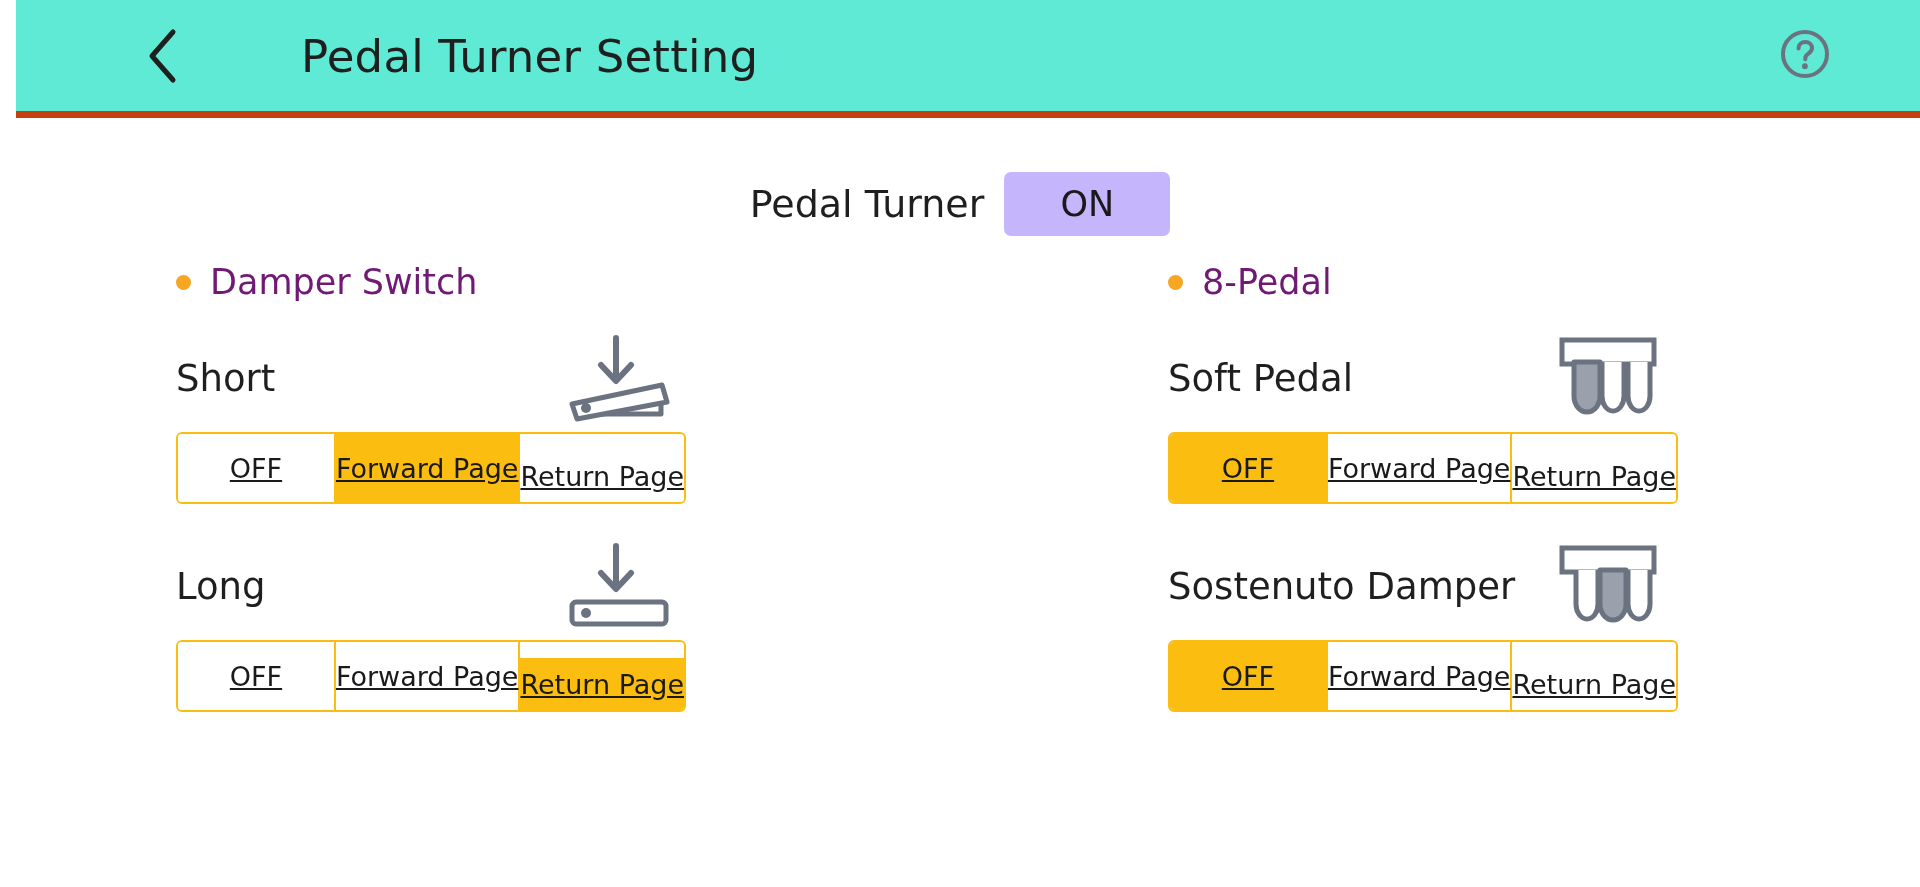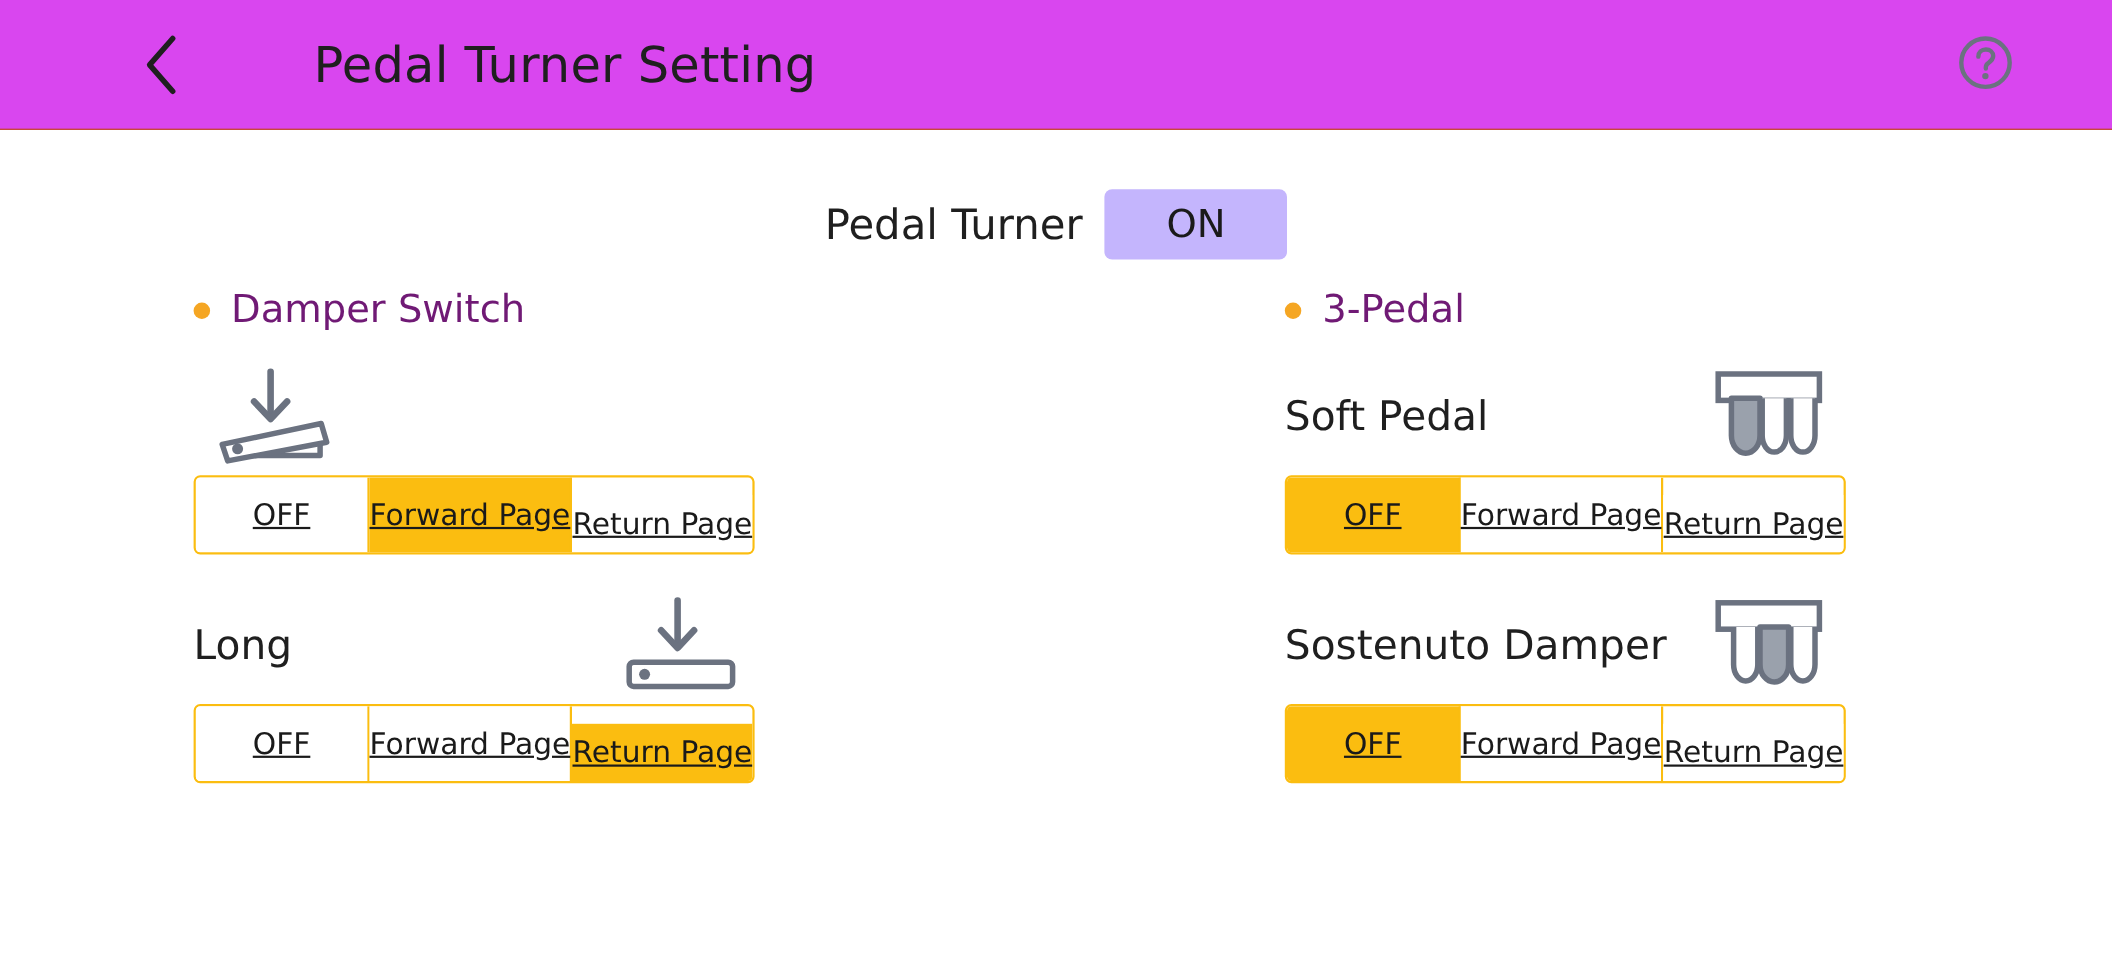--- a/index.html
+++ b/index.html
@@ -8,24 +8,25 @@
     background: #ffffff;
     font-family: "DejaVu Sans", "Liberation Sans", sans-serif;
     color: #232323;
     overflow: hidden;
   }
 
   
   .header {
     position: relative;
     height: 118px;
-    background: #d946ef;
-    border-bottom: 1px solid #c2410c;
-    display: flex;
-    align-items: center;
+    background: #5eead4;
+    border-bottom: 7px solid #c2410c;
+    display: flex;
+    align-items: center;
+    margin-left: 16px;
   }
   .back-btn {
     position: absolute;
     left: 118px; top: 50%;
     transform: translateY(-50%);
     width: 56px; height: 56px;
     display: flex; align-items: center; justify-content: center;
     cursor: pointer;
   }
   .back-btn svg { display: block; }
@@ -192,20 +193,21 @@
 <div class="columns">
 
   <div class="column left">
     <div class="section-head">
       <span class="bullet"></span>
       <span class="section-title">Damper Switch</span>
     </div>
 
     <div class="pedal-group">
       <div class="pedal-row">
+        <span class="pedal-name">Short</span>
         <span class="pedal-icon">
           <svg width="136" height="92" viewBox="0 0 136 92" fill="none">
             <path d="M68 6 V44" stroke="#6b7280" stroke-width="6" stroke-linecap="round"></path>
             <path d="M53 33 L68 49 L83 33" stroke="#6b7280" stroke-width="6" stroke-linecap="round" stroke-linejoin="round" fill="none"></path>
             <path d="M26 82 L113 82 L113 62" stroke="#6b7280" stroke-width="5" stroke-linejoin="round" fill="none"></path>
             <path d="M24 72 L114 53 L119 70 L29 87 Z" stroke="#6b7280" stroke-width="5" stroke-linejoin="round" fill="#ffffff"></path>
             <circle cx="38" cy="76" r="5" fill="#6b7280"></circle>
           </svg>
         </span>
       </div>
@@ -232,21 +234,21 @@
         <button class="seg">OFF</button>
         <button class="seg">Forward Page</button>
         <button class="seg selected">Return Page</button>
       </div>
     </div>
   </div>
 
   <div class="column right">
     <div class="section-head">
       <span class="bullet"></span>
-      <span class="section-title">3-Pedal</span>
+      <span class="section-title">8-Pedal</span>
     </div>
 
     <div class="pedal-group">
       <div class="pedal-row">
         <span class="pedal-name">Soft Pedal</span>
         <span class="pedal-icon">
           <svg width="136" height="92" viewBox="0 0 136 92" fill="none">
             <rect x="22" y="8" width="92" height="24" stroke="#6b7280" stroke-width="5" fill="#ffffff"></rect>
             <path d="M34 30 v34 a13 16 0 0 0 26 0 v-34 z" fill="#9aa1ac" stroke="#6b7280" stroke-width="5" stroke-linejoin="round"></path>
             <path d="M62 30 v34 a11 15 0 0 0 22 0 v-34" fill="#ffffff" stroke="#6b7280" stroke-width="5" stroke-linejoin="round"></path>

